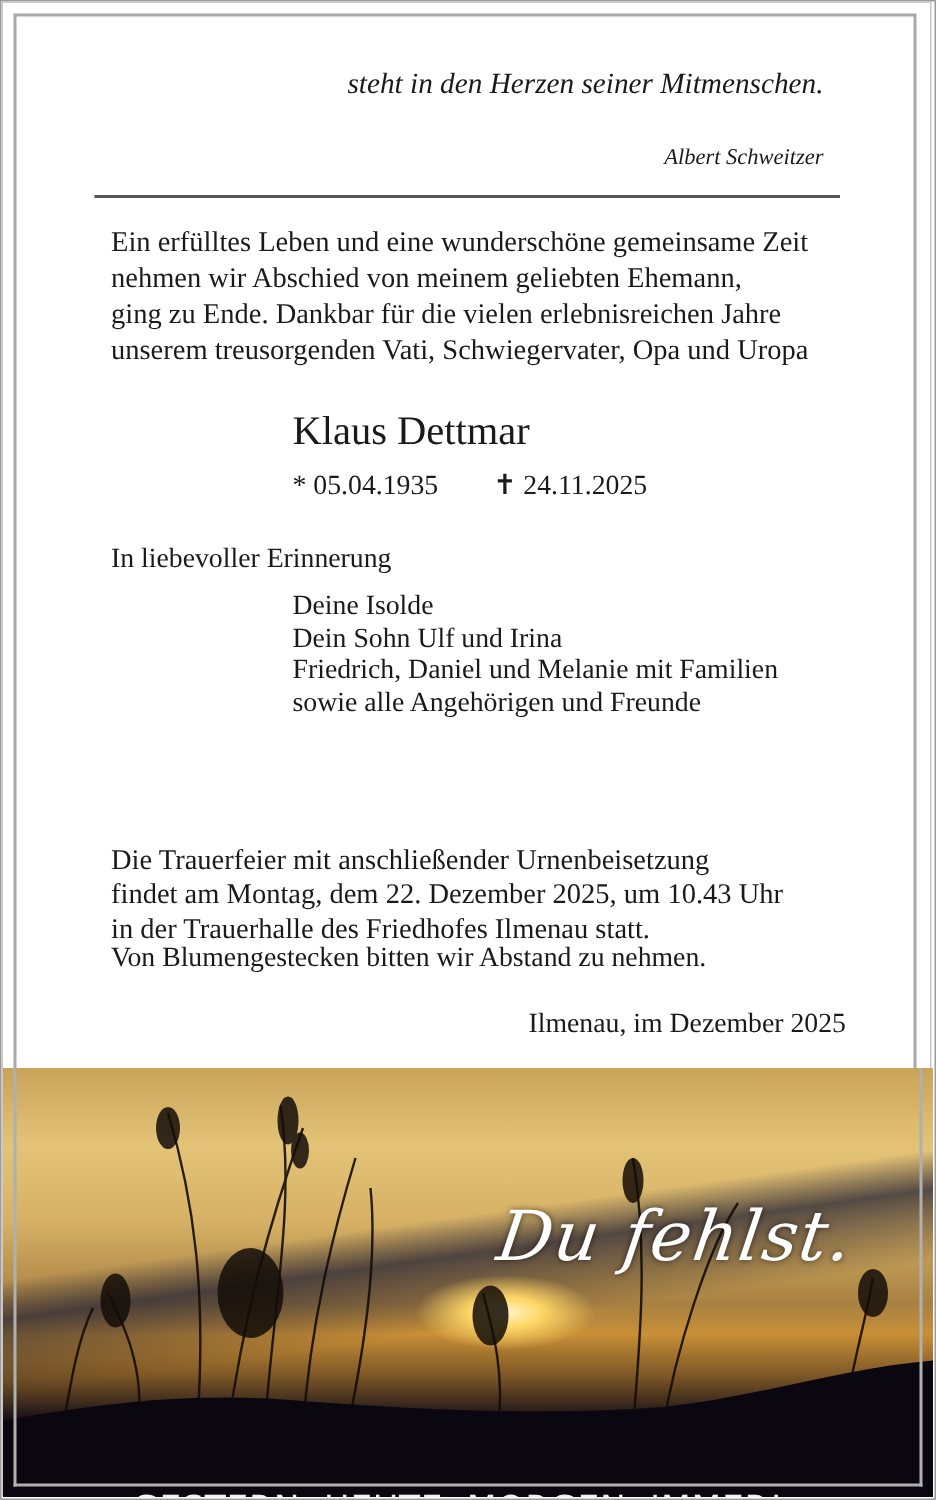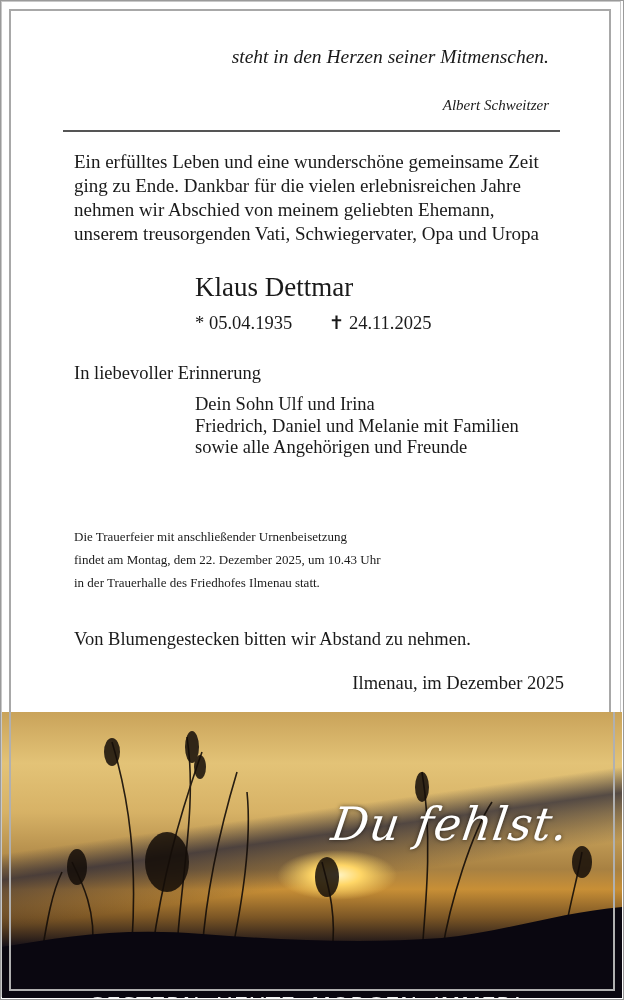--- a/index.html
+++ b/index.html
@@ -12,21 +12,21 @@
     .divider { position: absolute; left: 63px; top: 130px; width: 497px; height: 2px; background: #555; }
     .intro { position: absolute; left: 74px; top: 150px; font-size: 19px; line-height: 24px; }
     .intro div { white-space: nowrap; }
     .name { position: absolute; left: 195px; top: 272px; font-size: 27px; }
     .dates { position: absolute; left: 195px; top: 312px; font-size: 18.5px; white-space: nowrap; }
     .dates span { display: inline-block; }
     .dates .death { margin-left: 32px; }
     .memory { position: absolute; left: 74px; top: 363px; font-size: 18.5px; }
     .family { position: absolute; left: 195px; top: 394px; font-size: 18.5px; line-height: 21.5px; }
     .family div { white-space: nowrap; }
-    .service { position: absolute; left: 74px; top: 525px; font-size: 13px; line-height: 23px; }
+    .service { position: absolute; left: 74px; top: 562px; font-size: 19px; line-height: 23px; }
     .service div { white-space: nowrap; }
     .flowers { position: absolute; left: 74px; top: 629px; font-size: 18.5px; }
     .place { position: absolute; right: 60px; top: 673px; font-size: 18.5px; }
     .photo { position: absolute; left: 2px; top: 712px; width: 620px; height: 286px; overflow: hidden;
       background:
         radial-gradient(ellipse 60px 25px at 335px 163px, #fff6c8 0%, #ffd666 40%, rgba(255,190,80,0) 100%),
         linear-gradient(172deg, rgba(30,30,45,0) 38%, rgba(40,38,55,0.75) 45%, rgba(60,50,50,0.4) 52%, rgba(0,0,0,0) 58%),
         linear-gradient(180deg, #c9a35a 0%, #e3c377 18%, #d7b266 35%, #a88142 55%, #c88f36 62%, #7a5525 72%, #151018 82%, #06060e 100%);
     }
     .photo-inner-border { position: absolute; left: 7px; top: 0; width: 606px; height: 279px; border: 2px solid #b0b0b0; border-top: none; box-sizing: border-box; }
@@ -42,34 +42,35 @@
 <div class="inner-border"></div>
 
 <div class="quote">
   <div>steht in den Herzen seiner Mitmenschen.</div>
 </div>
 <div class="quote-author">Albert Schweitzer</div>
 <div class="divider"></div>
 
 <div class="intro">
   <div>Ein erfülltes Leben und eine wunderschöne gemeinsame Zeit</div>
+  <div>nehmen wir Abschied von meinem geliebten Ehemann,</div>
   <div>ging zu Ende. Dankbar für die vielen erlebnisreichen Jahre</div>
-  <div>nehmen wir Abschied von meinem geliebten Ehemann,</div>
   <div>unserem treusorgenden Vati, Schwiegervater, Opa und Uropa</div>
 </div>
 
 <div class="name">Klaus Dettmar</div>
 <div class="dates">
   <span>* 05.04.1935</span>
   <span class="death">✝ 24.11.2025</span>
 </div>
 
 <div class="memory">In liebevoller Erinnerung</div>
 
 <div class="family">
+  <div>Deine Isolde</div>
   <div>Dein Sohn Ulf und Irina</div>
   <div>Friedrich, Daniel und Melanie mit Familien</div>
   <div>sowie alle Angehörigen und Freunde</div>
 </div>
 
 <div class="service">
   <div>Die Trauerfeier mit anschließender Urnenbeisetzung</div>
   <div>findet am Montag, dem 22. Dezember 2025, um 10.43 Uhr</div>
   <div>in der Trauerhalle des Friedhofes Ilmenau statt.</div>
 </div>

